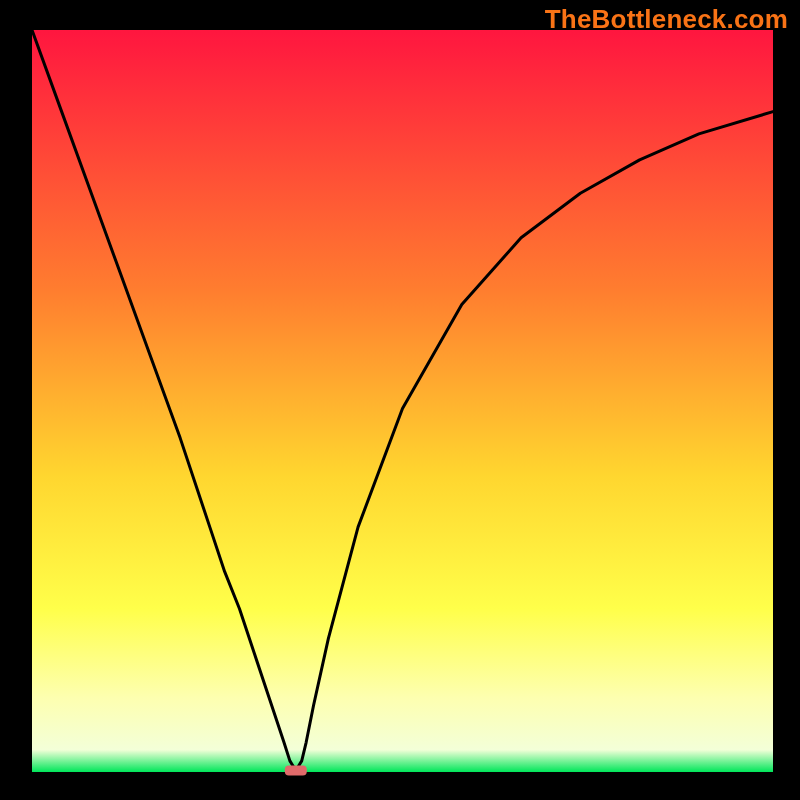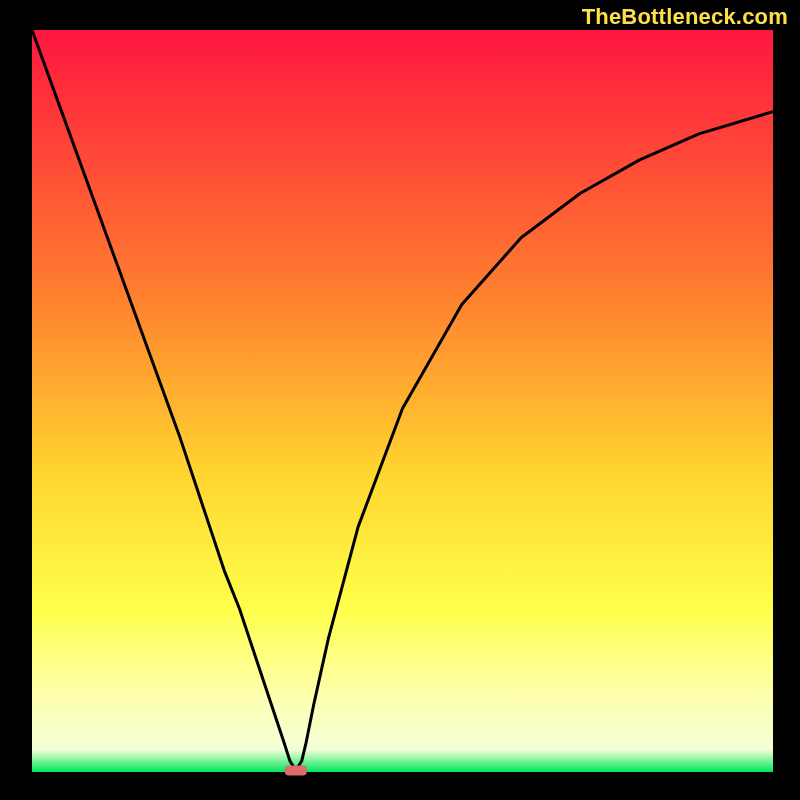--- a/index.html
+++ b/index.html
@@ -14,22 +14,22 @@
   .frame {
     position: relative;
     width: 800px;
     height: 800px;
     background: #000;
   }
   .watermark {
     position: absolute;
     top: 4px;
     right: 12px;
-    color: #fde047;
-    font-size: 22px;
+    color: #f97316;
+    font-size: 26px;
     font-weight: 600;
     letter-spacing: 0.2px;
     z-index: 5;
   }
   svg {
     position: absolute;
     top: 0;
     left: 0;
   }
 </style>

